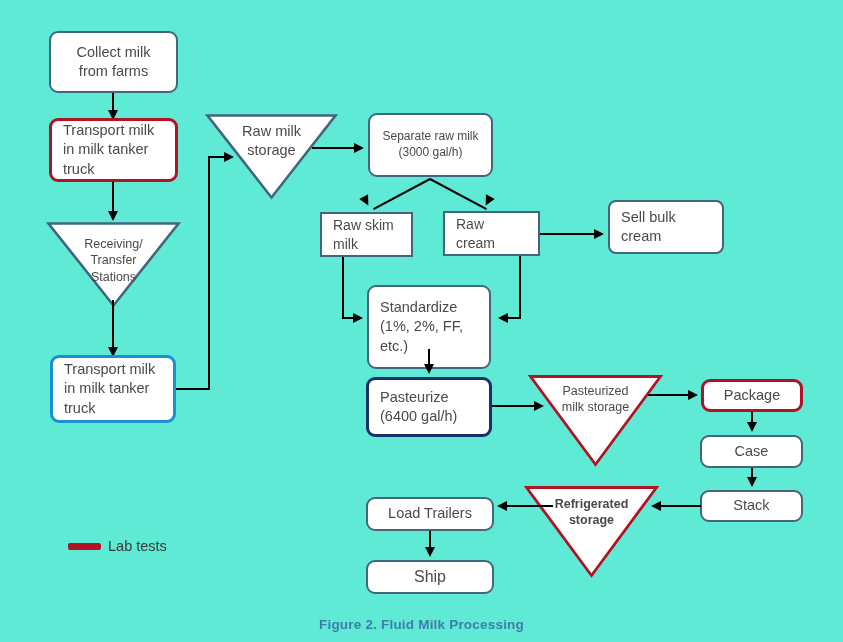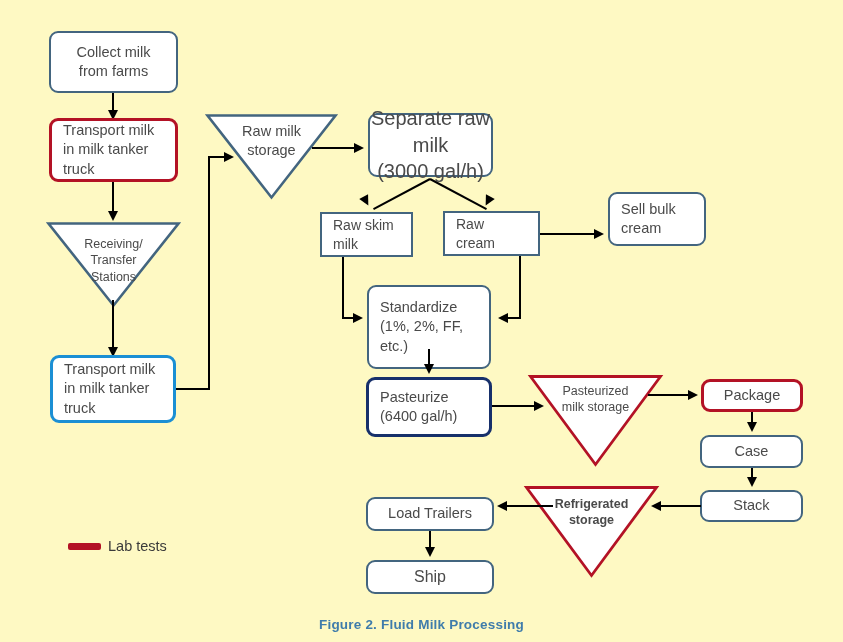--- a/index.html
+++ b/index.html
@@ -7,21 +7,21 @@
     padding: 0;
     background: #ffffff;
   }
   body {
     font-family: "Liberation Sans", sans-serif;
   }
   #canvas {
     position: relative;
     width: 843px;
     height: 642px;
-    background: #fef9c3;
+    background: #5eead4;
     overflow: hidden;
   }
   .node {
     position: absolute;
     box-sizing: border-box;
     display: flex;
     align-items: center;
     justify-content: center;
     text-align: center;
     color: #4a4a4a;
@@ -165,39 +165,39 @@
     <svg width="131" height="85" viewBox="0 0 131 85">
       <polygon points="1.5,1.5 129.5,1.5 65.5,83.5" fill="#ffffff" stroke="#43657f" stroke-width="2.6"></polygon>
     </svg>
     <div class="tlabel" style="top:8px; font-size:14.5px;">Raw milk
 storage</div>
   </div>
 
   <div class="conn" style="left:312px; top:147px; width:44px; height:2px;"></div>
   <div class="arrow right" style="left:354px; top:142.5px;"></div>
 
-  <div class="node box" style="left:368px; top:113px; width:125px; height:64px; font-size:20px;">Separate raw milk
+  <div class="node box" style="left:368px; top:113px; width:125px; height:64px; font-size:12px;">Separate raw milk
 (3000 gal/h)</div>
 
   <div class="diag" style="left:430px; top:178px; width:64px; transform:rotate(152deg);"></div>
   <div class="arrow down" style="left:361px; top:196px; transform:rotate(-28deg);"></div>
 
   <div class="diag" style="left:430px; top:178px; width:64px; transform:rotate(28deg);"></div>
   <div class="arrow down" style="left:483px; top:196px; transform:rotate(28deg);"></div>
 
   <div class="node box sq left" style="left:320px; top:212px; width:93px; height:45px; font-size:14px;">Raw skim
 milk</div>
 
   <div class="node box sq left" style="left:443px; top:211px; width:97px; height:45px; font-size:14px;">Raw
 cream</div>
 
   <div class="conn" style="left:540px; top:233px; width:56px; height:2px;"></div>
   <div class="arrow right" style="left:594px; top:228.5px;"></div>
 
-  <div class="node box left" style="left:608px; top:192px; width:98px; height:54px; font-size:14.5px;">Sell bulk
+  <div class="node box left" style="left:608px; top:200px; width:116px; height:54px; font-size:14.5px;border-radius:8px;">Sell bulk
 cream</div>
 
   <div class="conn" style="left:342px; top:257px; width:2px; height:62px;"></div>
   <div class="conn" style="left:342px; top:317px; width:14px; height:2px;"></div>
   <div class="arrow right" style="left:353px; top:312.5px;"></div>
 
   <div class="conn" style="left:519px; top:256px; width:2px; height:63px;"></div>
   <div class="conn" style="left:506px; top:317px; width:15px; height:2px;"></div>
   <div class="arrow left" style="left:498px; top:312.5px;"></div>
 

